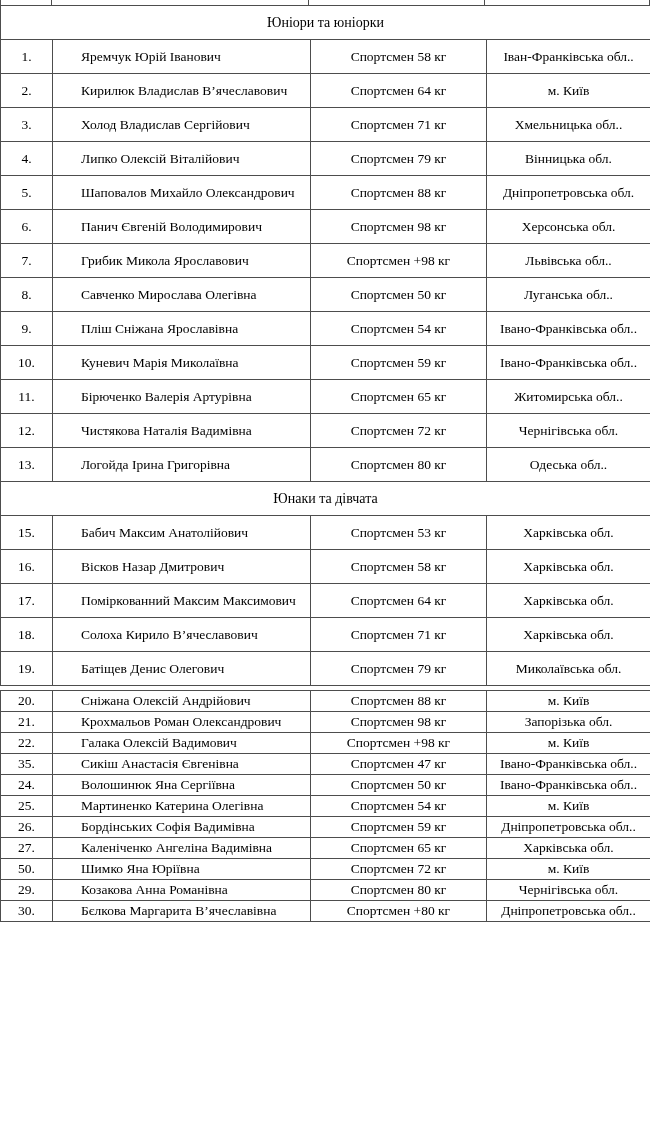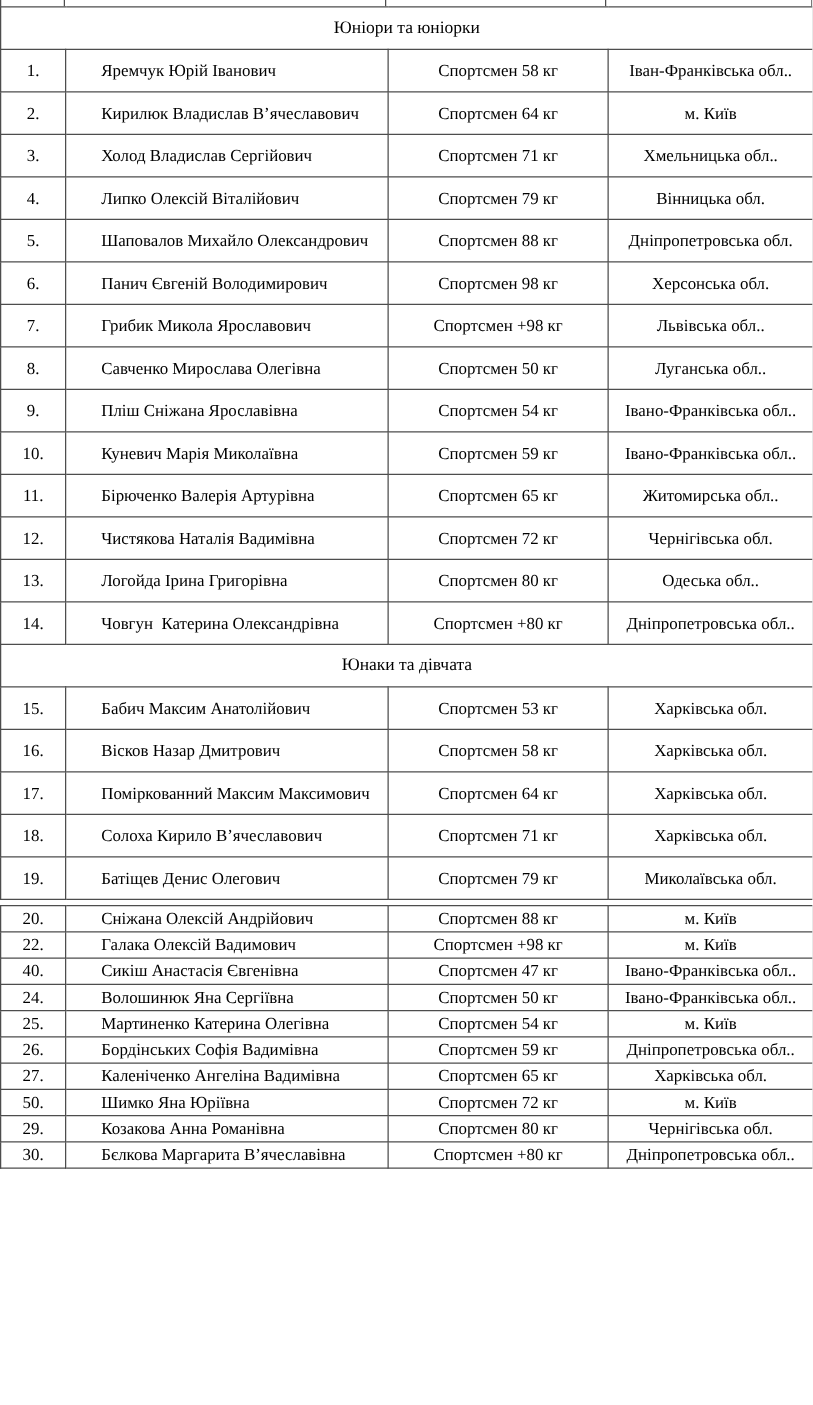--- a/index.html
+++ b/index.html
@@ -150,26 +150,20 @@
           <td class="c-name">Чистякова Наталія Вадимівна</td>
           <td class="c-cat">Спортсмен 72 кг</td>
           <td class="c-reg">Чернігівська обл.</td>
         </tr>
         <tr>
           <td class="c-num">13.</td>
           <td class="c-name">Логойда Ірина Григорівна</td>
           <td class="c-cat">Спортсмен 80 кг</td>
           <td class="c-reg">Одеська обл..</td>
         </tr>
-        <tr>
-          <td class="c-num">14.</td>
-          <td class="c-name">Човгун  Катерина Олександрівна</td>
-          <td class="c-cat">Спортсмен +80 кг</td>
-          <td class="c-reg">Дніпропетровська обл..</td>
-        </tr>
         <tr class="sec-header sec-header-2">
           <td colspan="4">Юнаки та дівчата</td>
         </tr>
         <tr>
           <td class="c-num">15.</td>
           <td class="c-name">Бабич Максим Анатолійович</td>
           <td class="c-cat">Спортсмен 53 кг</td>
           <td class="c-reg">Харківська обл.</td>
         </tr>
         <tr>
@@ -209,27 +203,33 @@
       <col style="width:164px">
     </colgroup>
     <tbody id="tbody-2">
         <tr>
           <td class="c-num">20.</td>
           <td class="c-name">Сніжана Олексій Андрійович</td>
           <td class="c-cat">Спортсмен 88 кг</td>
           <td class="c-reg">м. Київ</td>
         </tr>
         <tr>
+          <td class="c-num">21.</td>
+          <td class="c-name">Крохмальов Роман Олександрович</td>
+          <td class="c-cat">Спортсмен 98 кг</td>
+          <td class="c-reg">Запорізька обл.</td>
+        </tr>
+        <tr>
           <td class="c-num">22.</td>
           <td class="c-name">Галака Олексій Вадимович</td>
           <td class="c-cat">Спортсмен +98 кг</td>
           <td class="c-reg">м. Київ</td>
         </tr>
         <tr>
-          <td class="c-num">40.</td>
+          <td class="c-num">35.</td>
           <td class="c-name">Сикіш Анастасія Євгенівна</td>
           <td class="c-cat">Спортсмен 47 кг</td>
           <td class="c-reg">Івано-Франківська обл..</td>
         </tr>
         <tr>
           <td class="c-num">24.</td>
           <td class="c-name">Волошинюк Яна Сергіївна</td>
           <td class="c-cat">Спортсмен 50 кг</td>
           <td class="c-reg">Івано-Франківська обл..</td>
         </tr>

